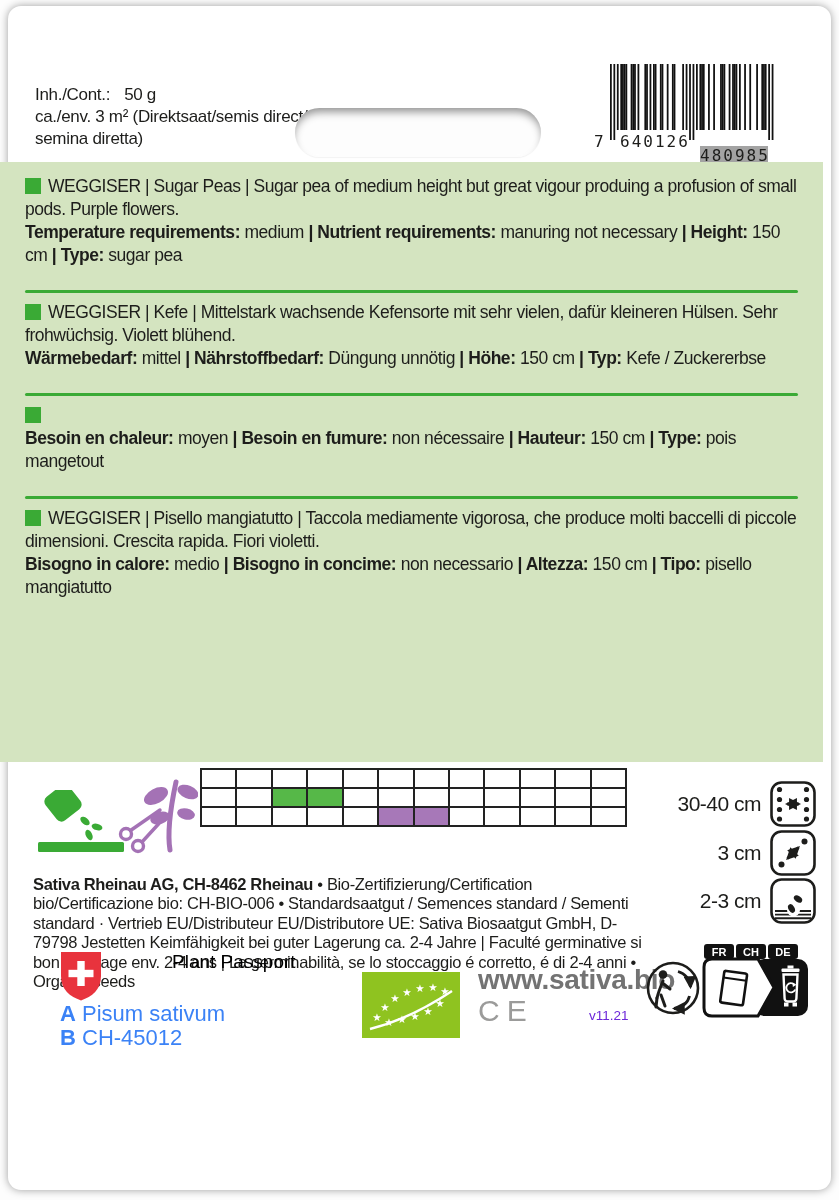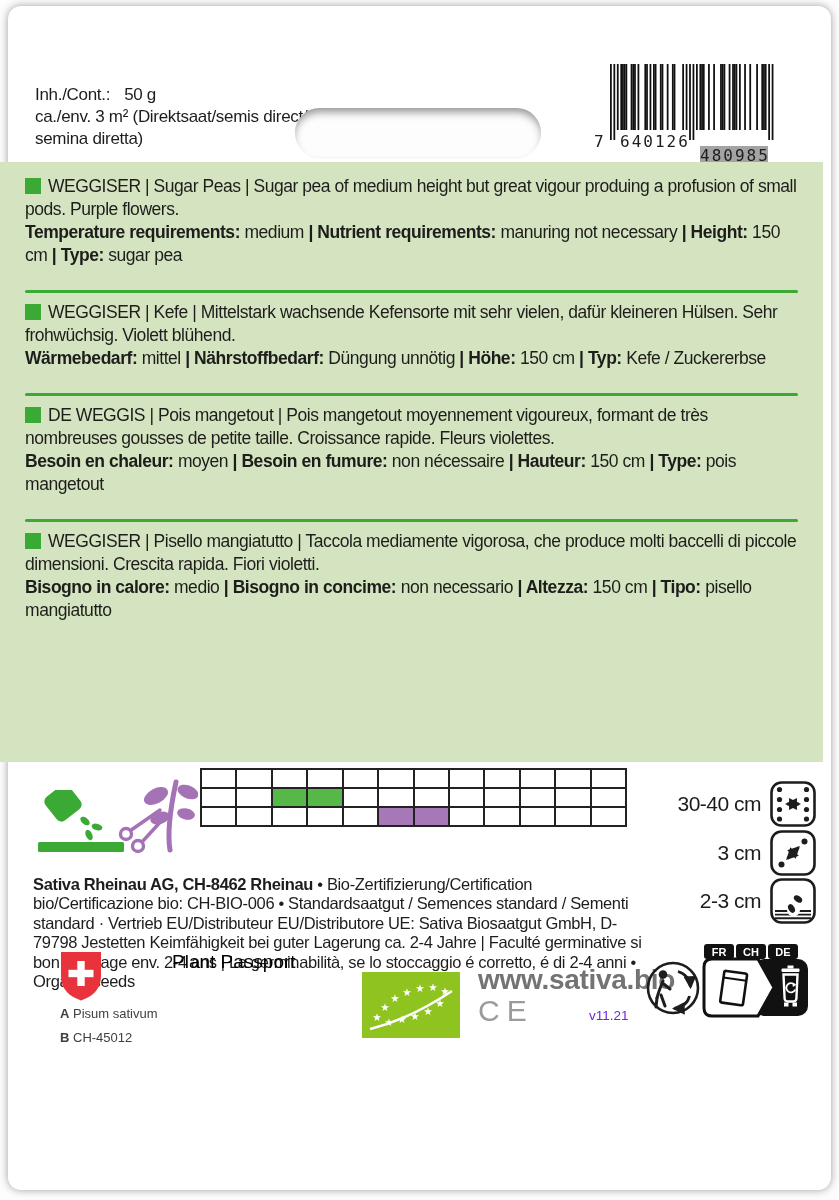--- a/index.html
+++ b/index.html
@@ -54,21 +54,21 @@
   .sp-row{position:absolute;right:0;display:flex;align-items:center;}
   .sp-row .lbl{width:100px;text-align:right;font-size:21px;letter-spacing:-.5px;margin-right:9px;}
   .ic-stroke{fill:none;stroke:var(--text);stroke-width:2.6px;}
   .ic-fill{fill:var(--text);}
   
   .company{position:absolute;left:33px;top:858px;width:616px;font-size:16.5px;
     line-height:19.6px;letter-spacing:-.35px;}
   
   .shield{position:absolute;left:58px;top:950px;}
   .pp-title{position:absolute;left:172px;top:951px;font-size:19px;color:#000000;}
-  .pp-lines{position:absolute;left:60px;top:1002px;font-size:13px;line-height:24px;color:#404040;}
+  .pp-lines{position:absolute;left:60px;top:1002px;font-size:22px;line-height:24px;color:#3b82f6;}
   .eu-logo{position:absolute;left:362px;top:972px;}
   .site{position:absolute;left:478px;top:964px;font-size:28px;font-weight:bold;
     color:#737373;letter-spacing:-.3px;}
   .ce{position:absolute;left:478px;top:994px;font-size:30px;color:var(--gray);letter-spacing:7px;}
   .version{position:absolute;left:589px;top:1008px;font-size:13.5px;color:#6d28d9;}
   .triman{position:absolute;left:645px;top:960px;}
   .reclabel{position:absolute;left:700px;top:942px;}
   b{font-weight:bold;}
 </style>
 </head>
@@ -147,21 +147,21 @@
     <p><span class="bullet"></span><span>WEGGISER | Sugar Peas | Sugar pea of medium height but great vigour produing a profusion of small pods. Purple flowers.</span></p>
     <p class="specs"><b>Temperature requirements:</b><span> medium </span><b>| Nutrient requirements:</b><span> manuring not necessary </span><b>| Height:</b><span> 150 cm </span><b>| Type:</b><span> sugar pea</span></p>
   </div>
   <div class="sep"></div>
   <div class="lang-block">
     <p><span class="bullet"></span><span>WEGGISER | Kefe | Mittelstark wachsende Kefensorte mit sehr vielen, dafür kleineren Hülsen. Sehr frohwüchsig. Violett blühend.</span></p>
     <p class="specs"><b>Wärmebedarf:</b><span> mittel </span><b>| Nährstoffbedarf:</b><span> Düngung unnötig </span><b>| Höhe:</b><span> 150 cm </span><b>| Typ:</b><span> Kefe / Zuckererbse</span></p>
   </div>
   <div class="sep"></div>
   <div class="lang-block">
-    <p><span class="bullet"></span><span>DE WEGGIS | Pois mangetout | Pois mangetout moyennement vigoureux, formant de très nombreuses gousses de petite taille. Croissance rapide. Fleurs violettes.</span></p>
+    <p><span class="bullet"></span></p>
     <p class="specs"><b>Besoin en chaleur:</b><span> moyen </span><b>| Besoin en fumure:</b><span> non nécessaire </span><b>| Hauteur:</b><span> 150 cm </span><b>| Type:</b><span> pois mangetout</span></p>
   </div>
   <div class="sep"></div>
   <div class="lang-block">
     <p><span class="bullet"></span><span>WEGGISER | Pisello mangiatutto | Taccola mediamente vigorosa, che produce molti baccelli di piccole dimensioni. Crescita rapida. Fiori violetti.</span></p>
     <p class="specs"><b>Bisogno in calore:</b><span> medio </span><b>| Bisogno in concime:</b><span> non necessario </span><b>| Altezza:</b><span> 150 cm </span><b>| Tipo:</b><span> pisello mangiatutto</span></p>
   </div>
 </div>
 
 <svg class="sow-icon" width="92" height="62">

